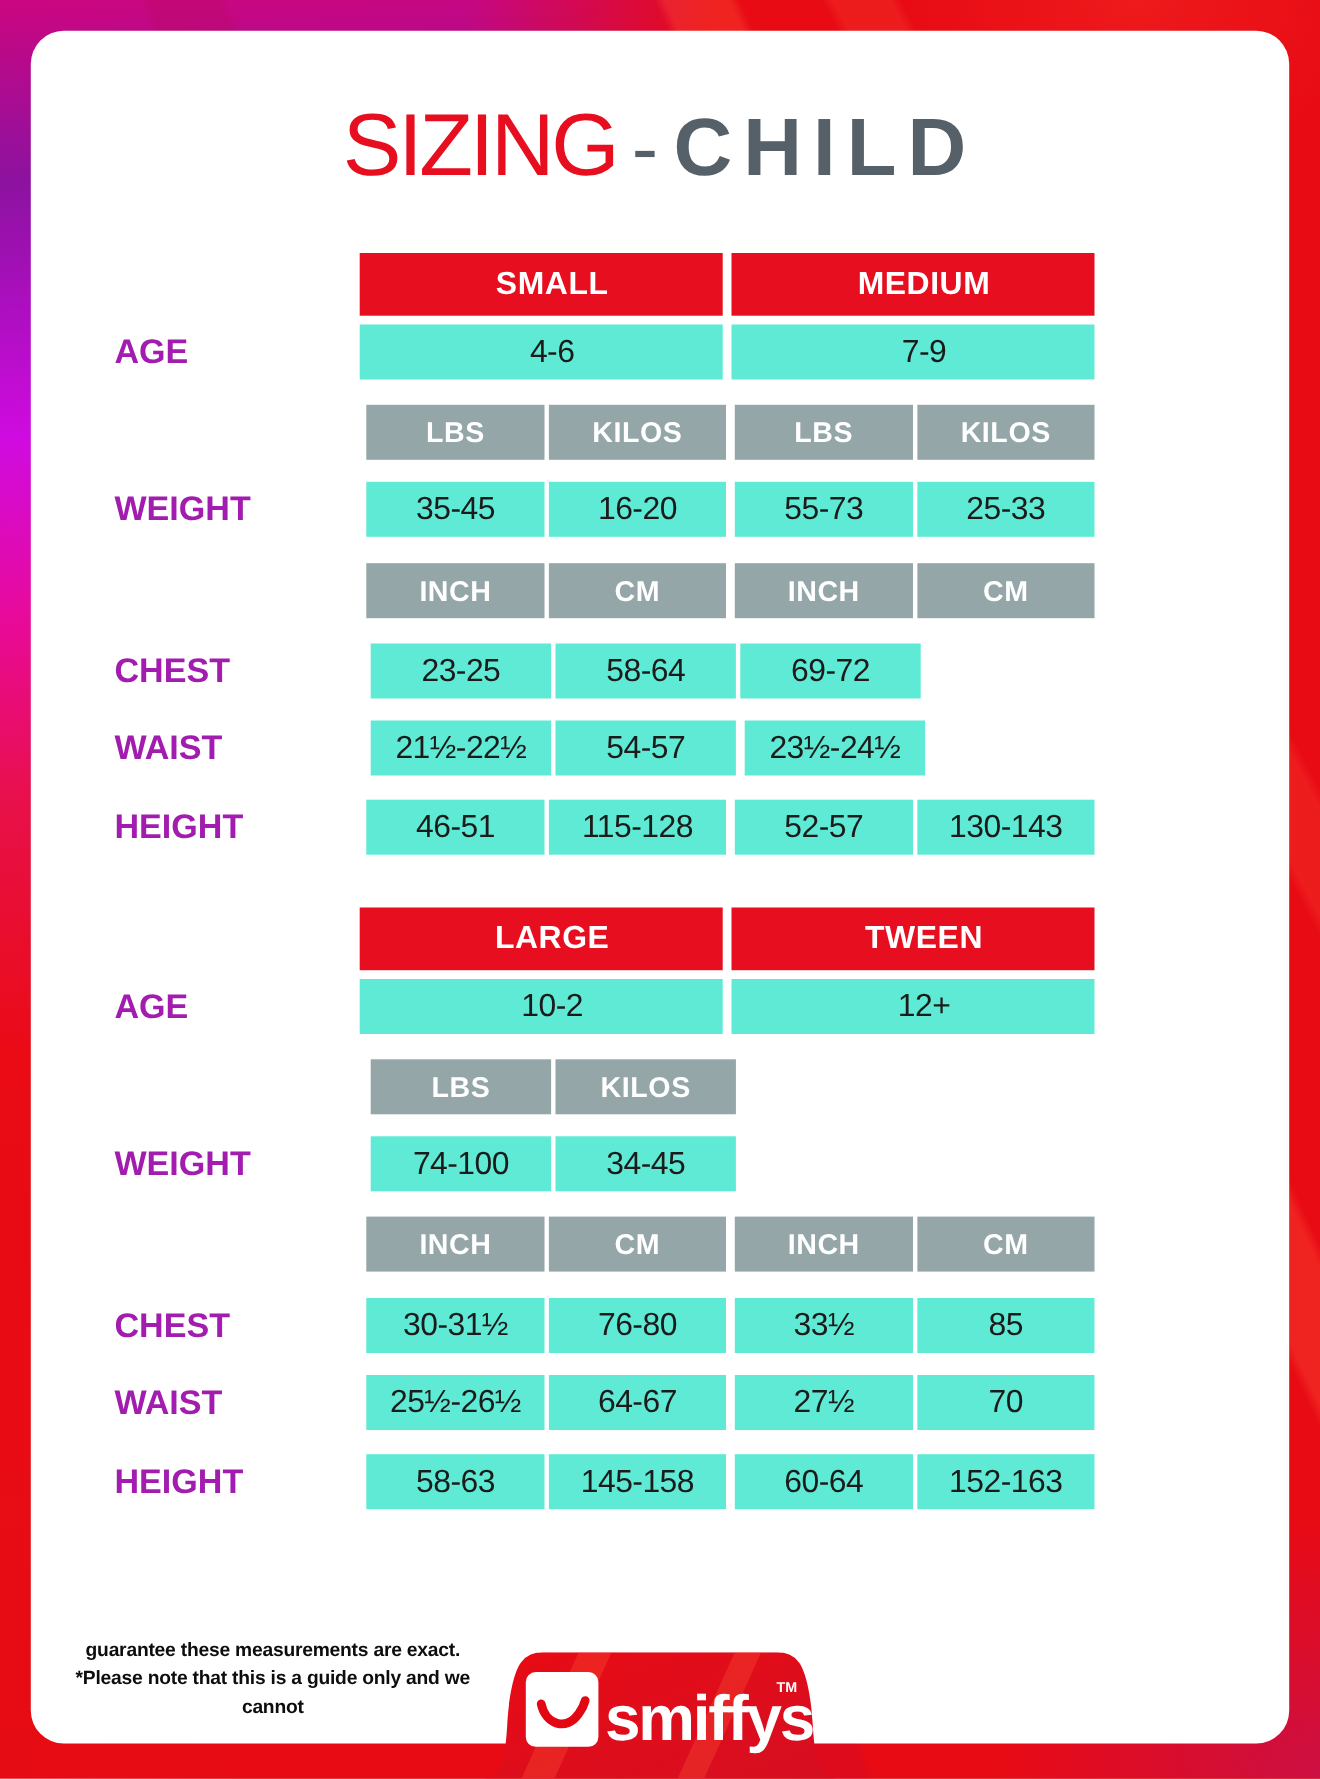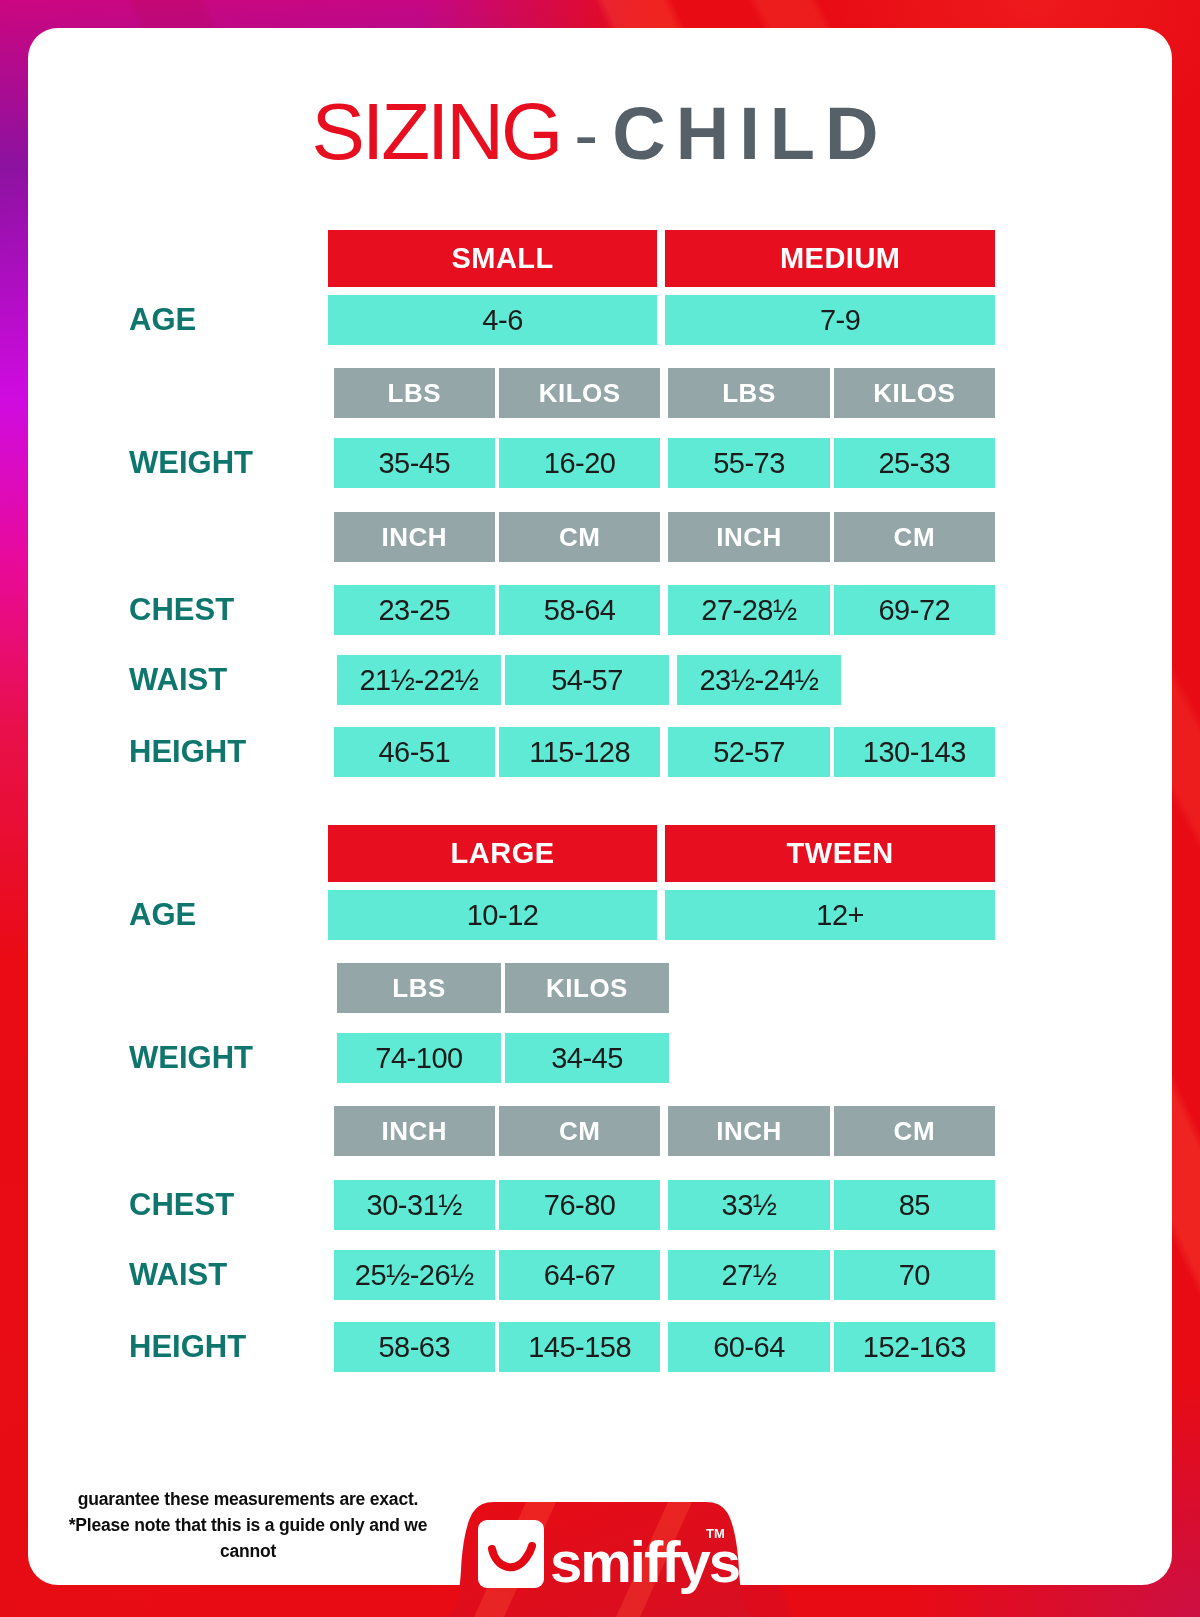--- a/index.html
+++ b/index.html
@@ -27,22 +27,22 @@
 
   
   .title{position:absolute;top:58px;left:0;width:100%;text-align:center;white-space:nowrap;}
   .title .t-red{font-size:80px;font-weight:normal;letter-spacing:-3px;color:#e60e1f;}
   .title .t-sep{font-size:72px;font-weight:400;color:#566069;padding:0 14px;}
   .title .t-gray{font-size:74px;font-weight:700;letter-spacing:10px;color:#566069;}
 
   
   .tbl{position:absolute;left:0;width:967px;}
   .row{display:flex;align-items:stretch;}
-  .lblcell{width:309px;box-sizing:border-box;padding-left:101px;display:flex;align-items:center;
-    font-weight:bold;font-size:31px;color:#0f766e;letter-spacing:0;}
+  .lblcell{width:309px;box-sizing:border-box;padding-left:76px;display:flex;align-items:center;
+    font-weight:bold;font-size:31px;color:#a21caf;letter-spacing:0;}
   .cell{display:flex;align-items:center;justify-content:center;height:50px;
     font-size:29px;color:#1b1b1b;letter-spacing:-.5px;}
   .c-half{width:324px;padding-left:20px;}
   .c-q{width:164px;}
   .m4{margin-left:4px;}
   .m8{margin-left:8px;}
   .bg-red{background:#e60e1f;color:#fff;font-weight:bold;font-size:29px;height:57px;letter-spacing:.5px;}
   .bg-gray{background:#94a6a8;color:#fff;font-weight:bold;font-size:26px;letter-spacing:.5px;}
   .bg-row{background:#5eead4;}
   .mb8{margin-bottom:8px;} .mb20{margin-bottom:20px;} .mb22{margin-bottom:22px;}
@@ -100,21 +100,20 @@
         <div class="cell c-q bg-gray">INCH</div>
         <div class="cell c-q bg-gray m4">CM</div>
         <div class="cell c-q bg-gray m8">INCH</div>
         <div class="cell c-q bg-gray m4">CM</div>
       </div>
 
       <div class="row mb20">
         <div class="lblcell">CHEST</div>
         <div class="cell c-q bg-row">23-25</div>
         <div class="cell c-q bg-row m4">58-64</div>
-        <div class="cell c-q bg-row m8">27-28½</div>
         <div class="cell c-q bg-row m4">69-72</div>
       </div>
 
       <div class="row mb22">
         <div class="lblcell">WAIST</div>
         <div class="cell c-q bg-row">21½-22½</div>
         <div class="cell c-q bg-row m4">54-57</div>
         <div class="cell c-q bg-row m8">23½-24½</div>
       </div>
 
@@ -130,21 +129,21 @@
     <div class="tbl" style="top:797px">
 
       <div class="row mb8">
         <div class="lblcell"></div>
         <div class="cell c-half bg-red">LARGE</div>
         <div class="cell c-half bg-red m8">TWEEN</div>
       </div>
 
       <div class="row mb23">
         <div class="lblcell">AGE</div>
-        <div class="cell c-half bg-row">10-12</div>
+        <div class="cell c-half bg-row">10-2</div>
         <div class="cell c-half bg-row m8">12+</div>
       </div>
 
       <div class="row mb20">
         <div class="lblcell"></div>
         <div class="cell c-q bg-gray">LBS</div>
         <div class="cell c-q bg-gray m4">KILOS</div>
       </div>
 
       <div class="row mb23">

